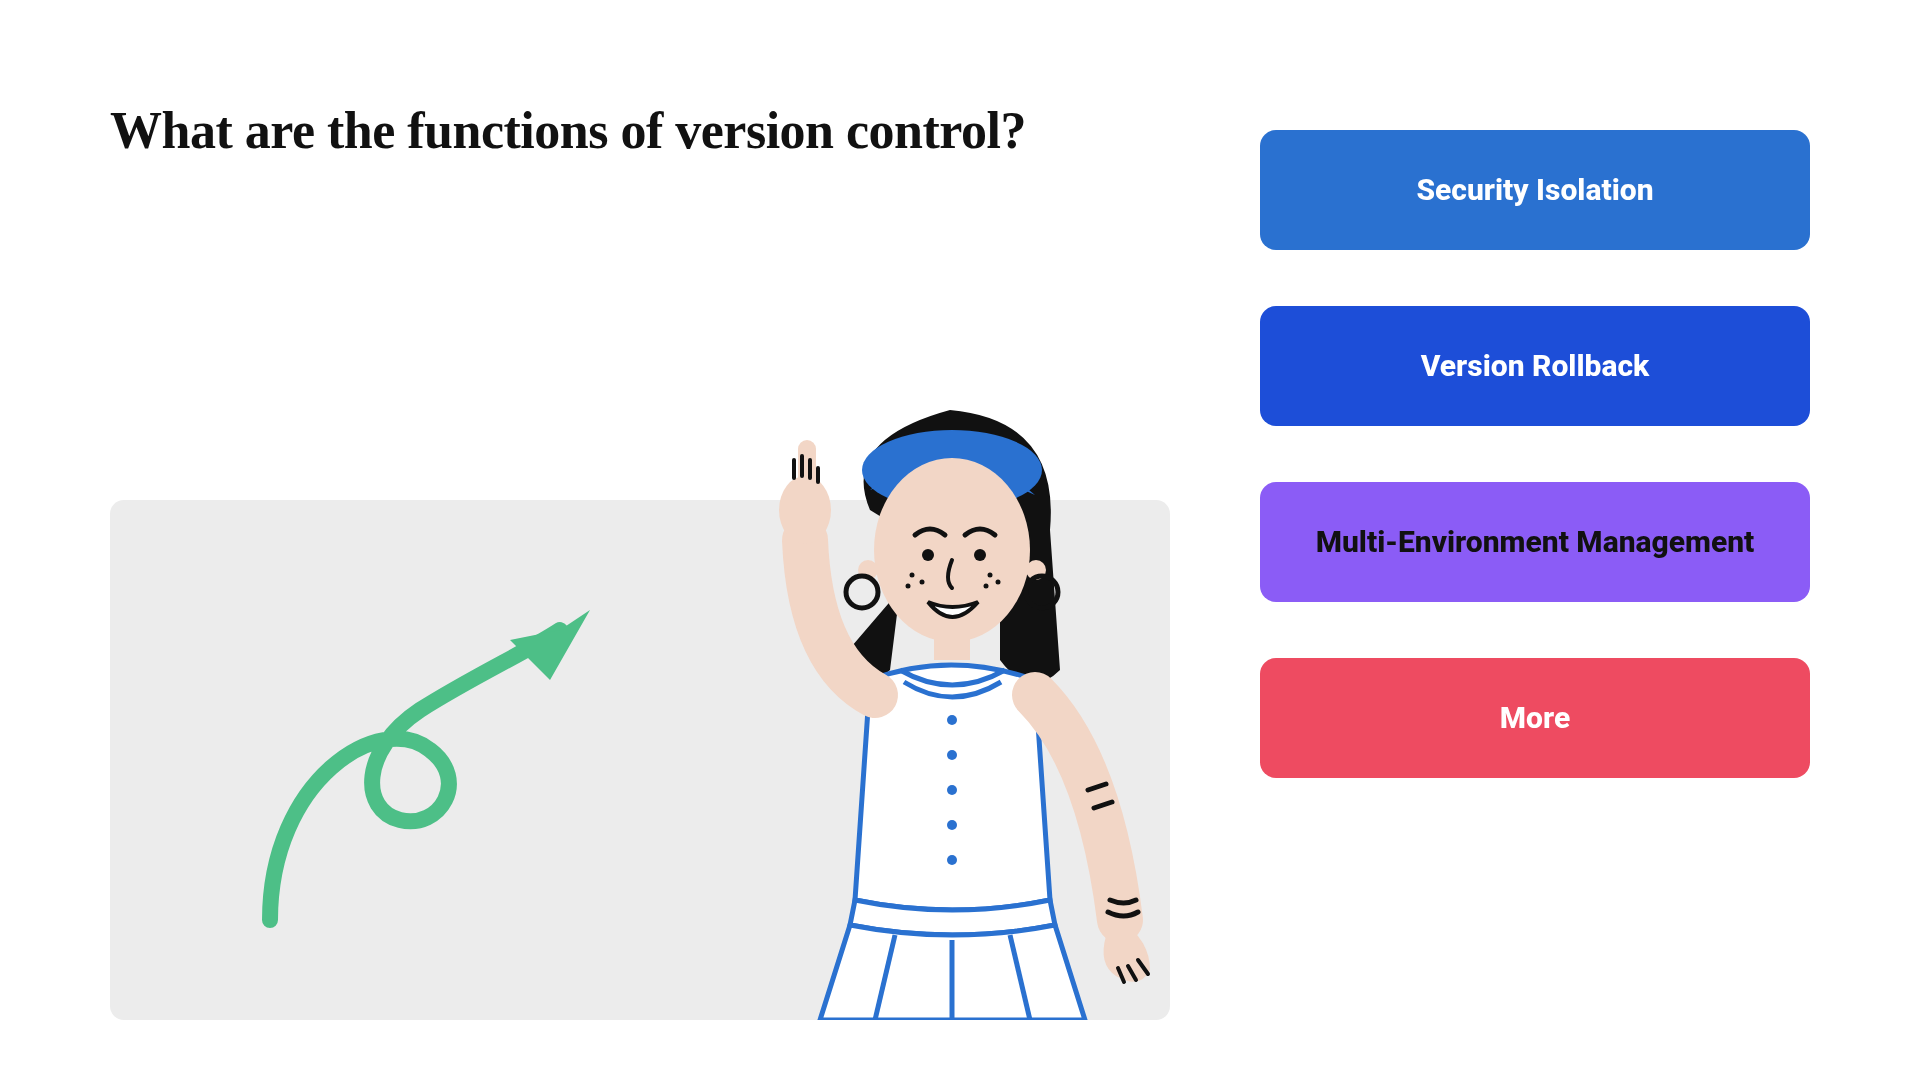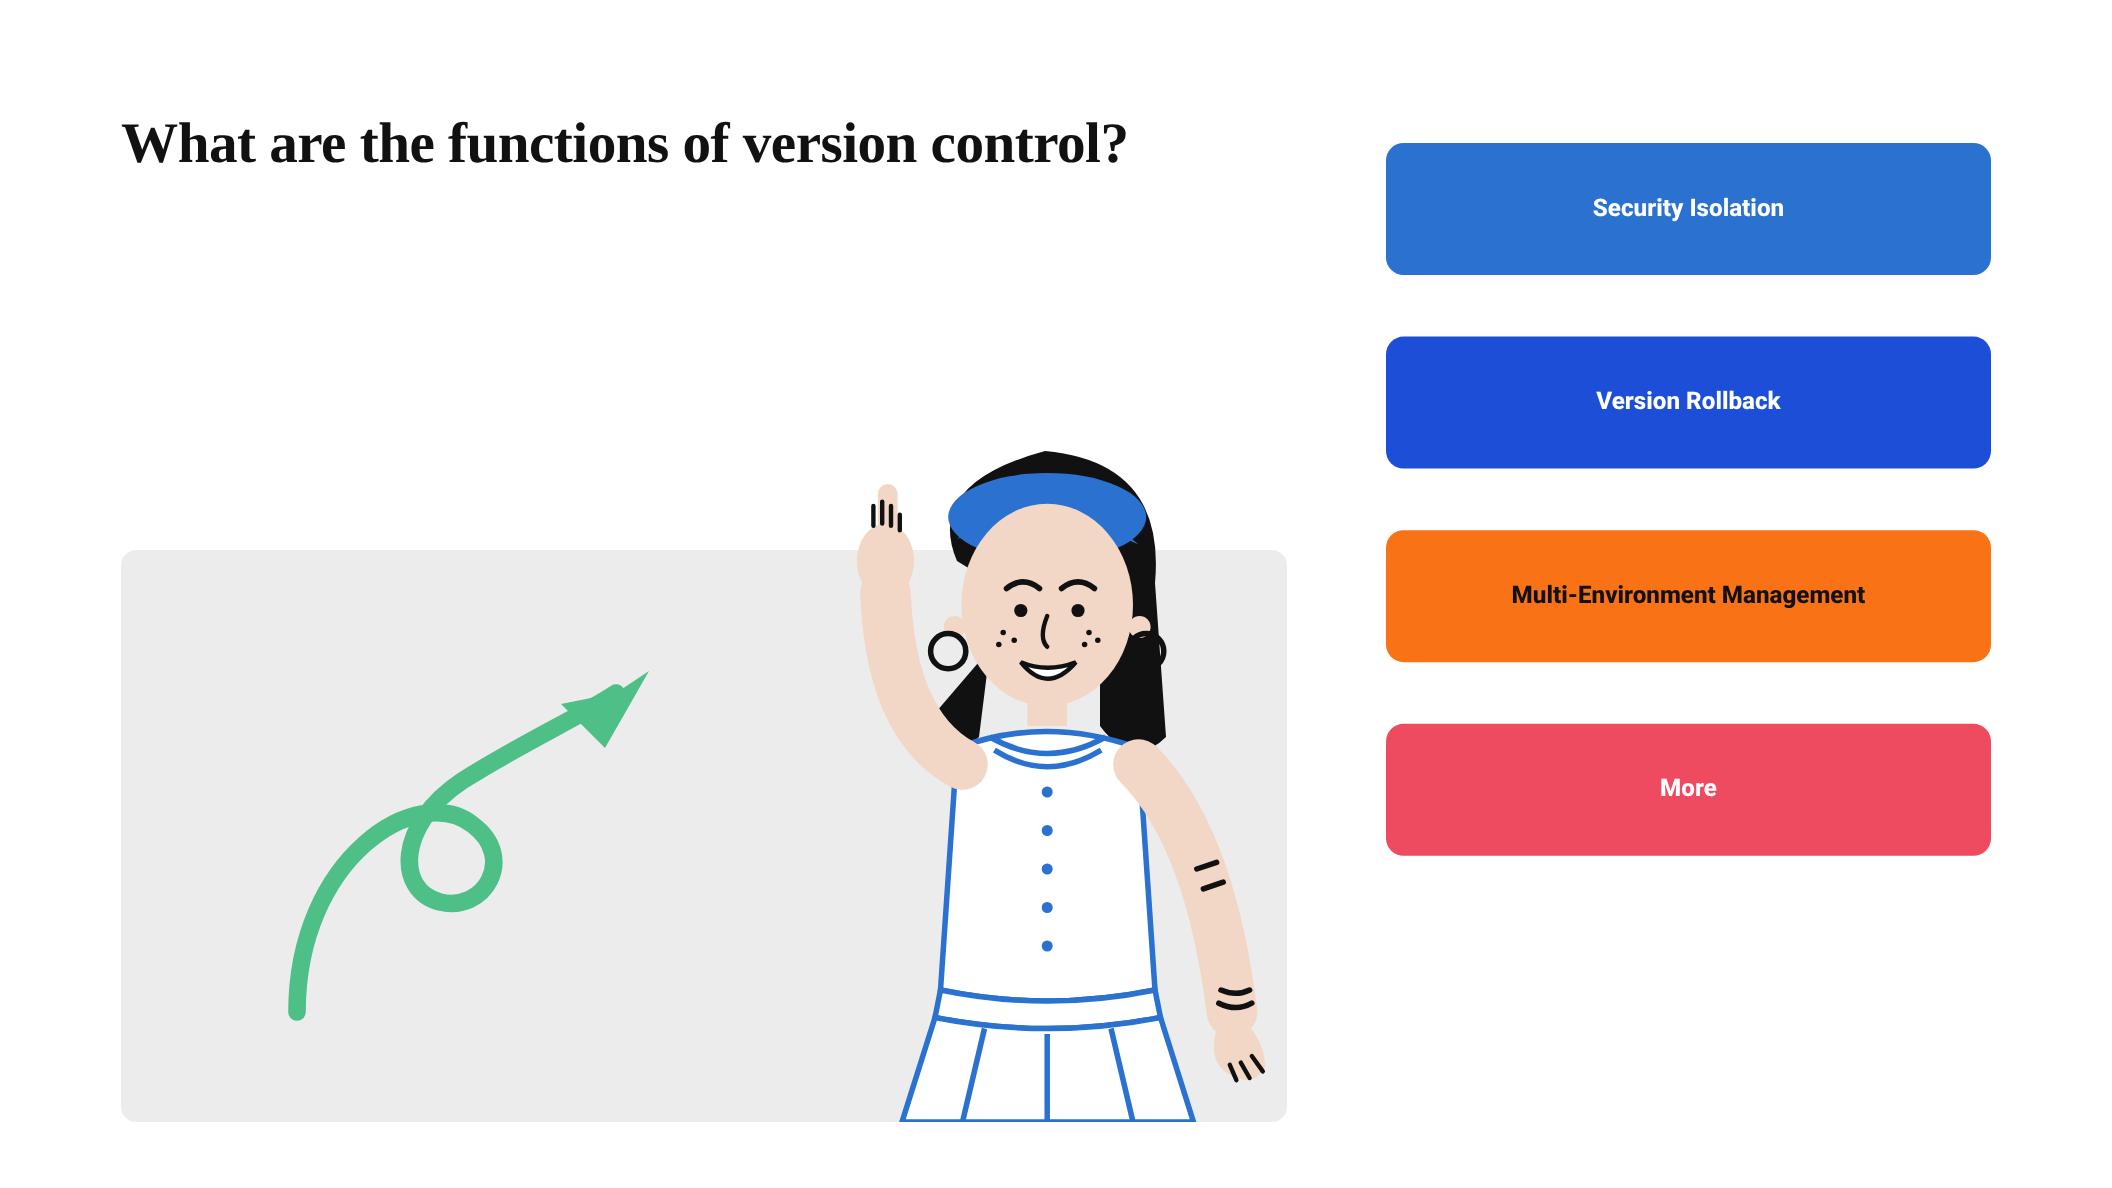--- a/index.html
+++ b/index.html
@@ -66,30 +66,30 @@
     display: flex;
     flex-direction: column;
     gap: 56px;
     padding-top: 30px;
   }
   .card {
     border-radius: 16px;
     padding: 25px 30px;
     text-align: center;
     font-weight: 800;
-    font-size: 22px;
+    font-size: 30px;
     line-height: 1.2;
     display: flex;
     align-items: center;
     justify-content: center;
     min-height: 120px;
   }
   .card-blue   { background: #2a71d0; color: #fff; }
   .card-green  { background: #1d4ed8; color: #fff; }
-  .card-yellow { background: #f97316; color: #111; }
+  .card-yellow { background: #8b5cf6; color: #111; }
   .card-red    { background: #ee4b61; color: #fff; }
 </style>
 </head>
 <body>
 
 <div class="slide">
 
   <div class="left-col">
     <h1 class="title">What are the functions of version control?</h1>
 

